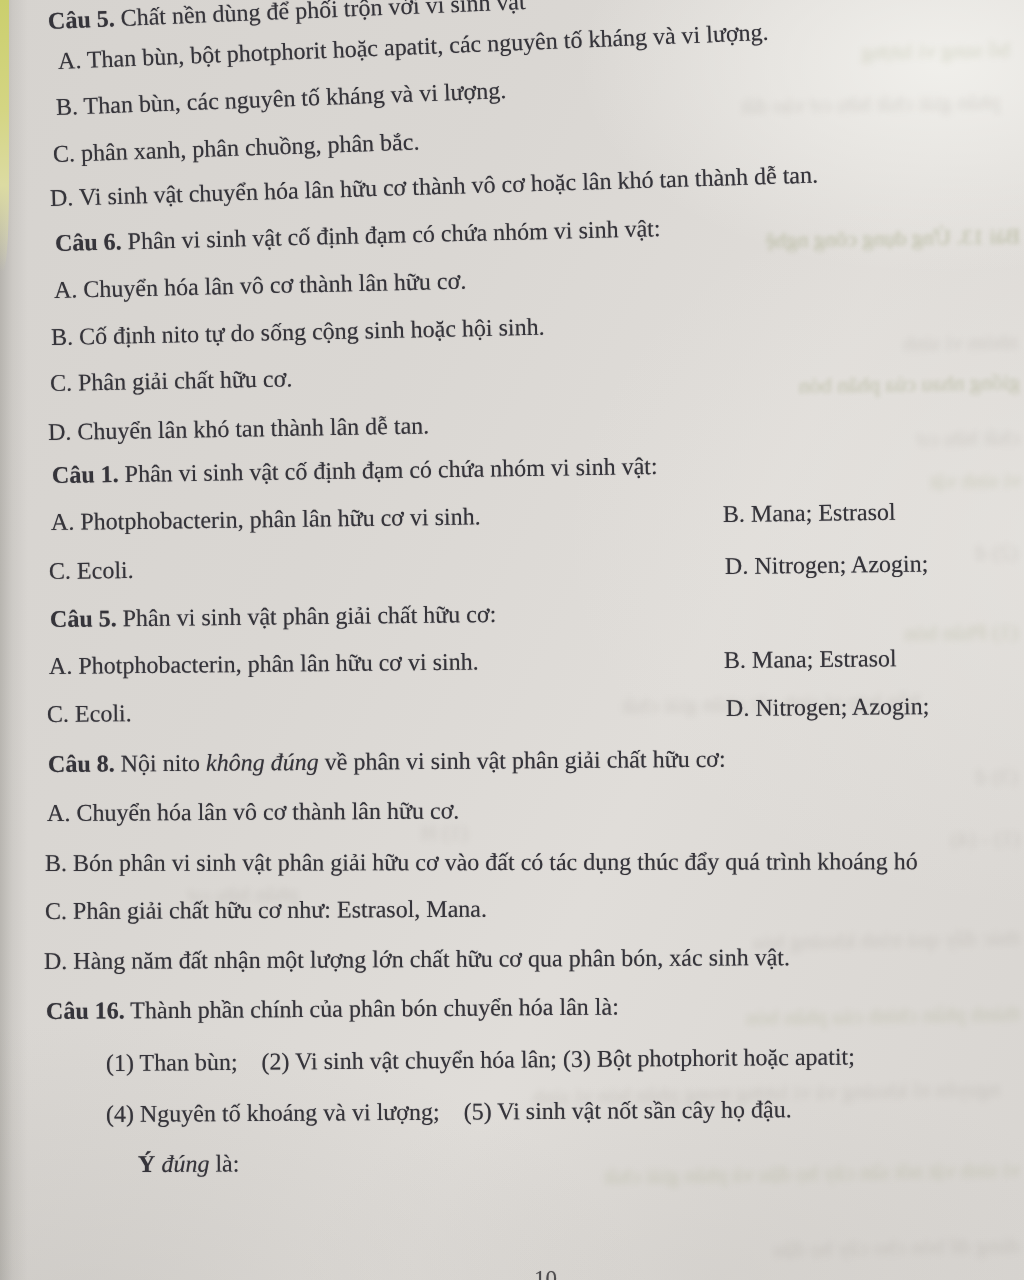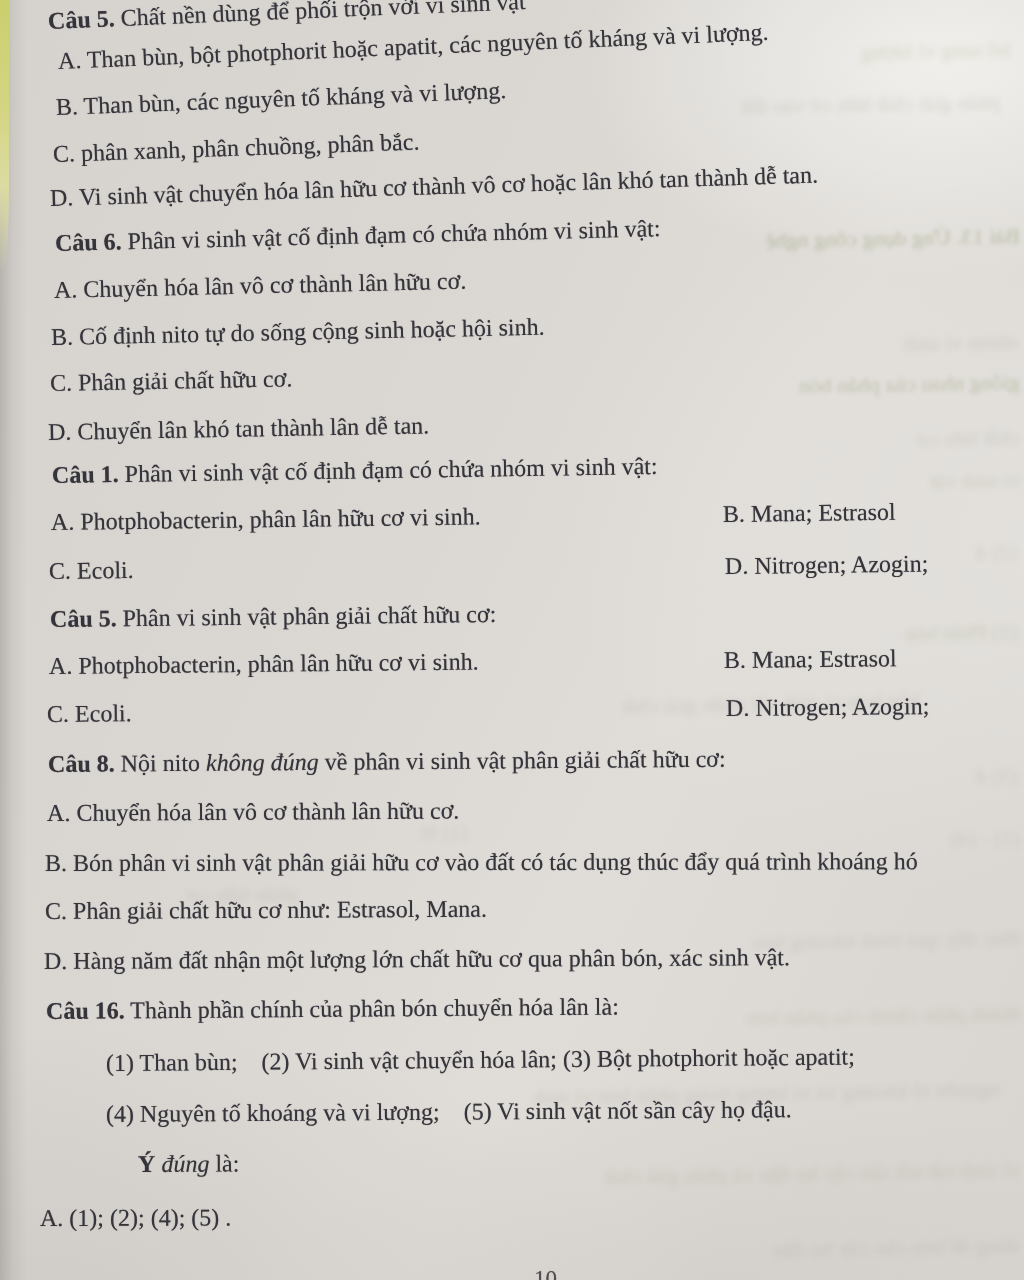--- a/index.html
+++ b/index.html
@@ -142,17 +142,16 @@
 
   <div class="ln" style="left:46px; top:996px; transform:rotate(-0.45deg);">
     <span class="b">Câu 16.</span>
     <span>Thành phần chính của phân bón chuyển hóa lân là:</span>
   </div>
   <div class="ln pre" style="left:106px; top:1048px; transform:rotate(-0.5deg);">(1) Than bùn;    (2) Vi sinh vật chuyển hóa lân; (3) Bột photphorit hoặc apatit;</div>
   <div class="ln pre" style="left:106px; top:1099px; transform:rotate(-0.4deg);">(4) Nguyên tố khoáng và vi lượng;    (5) Vi sinh vật nốt sần cây họ đậu.</div>
   <div class="ln" style="left:110px; top:1149px; transform:rotate(-0.3deg);margin-left:28px;">
     <span class="b">Ý </span><span class="bi">đúng</span><span> là:</span>
   </div>
-  <div class="ln" style="left:40px;  top:1203px; transform:rotate(-0.15deg);">A. (1); (2); (4); (5) .</div>
 
   <div class="pagenum">10</div>
 
 </div>
 
 </body></html>

